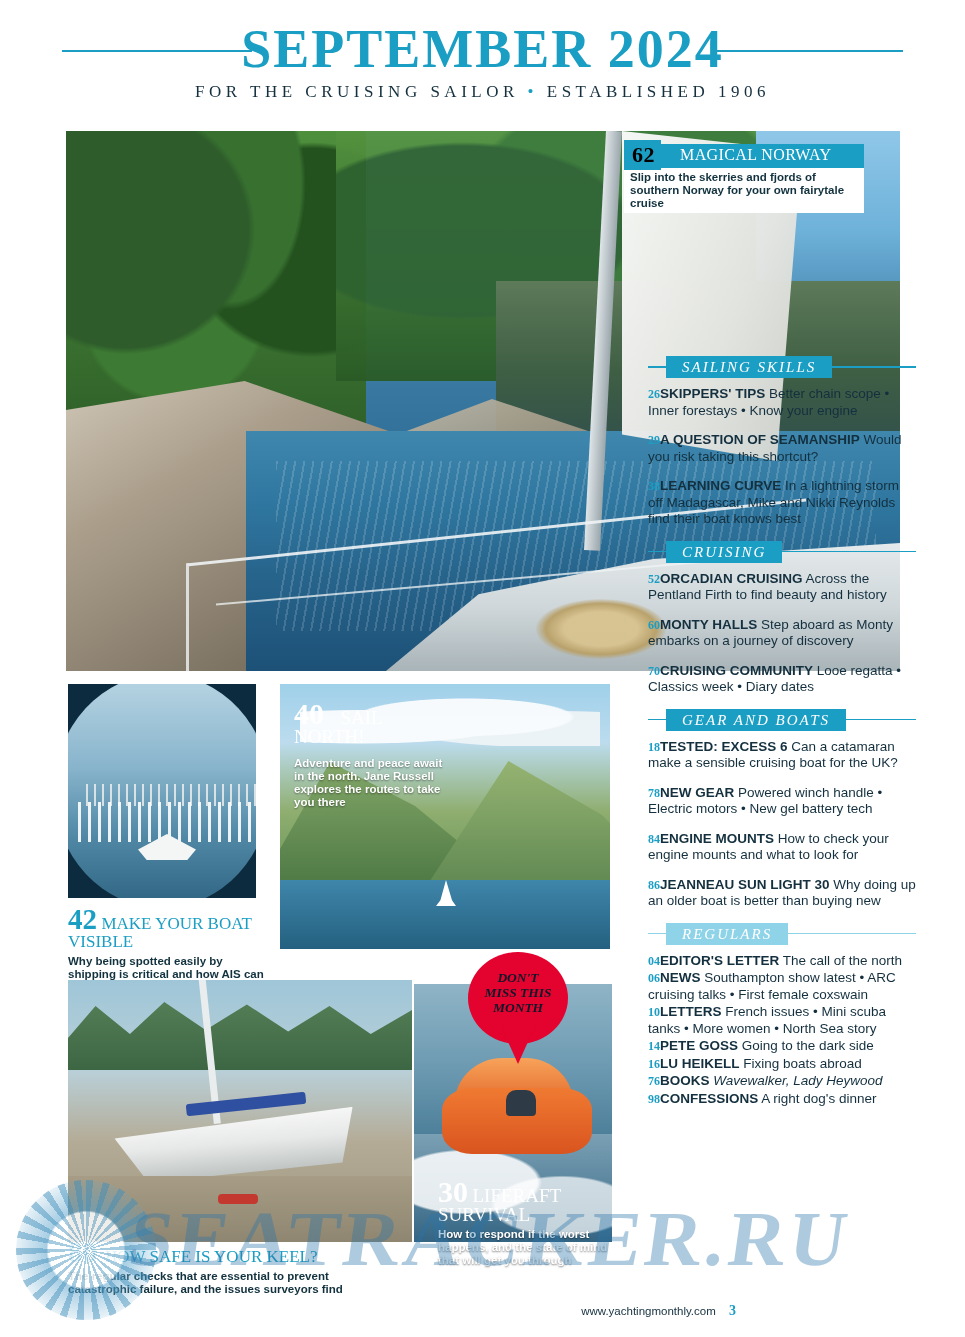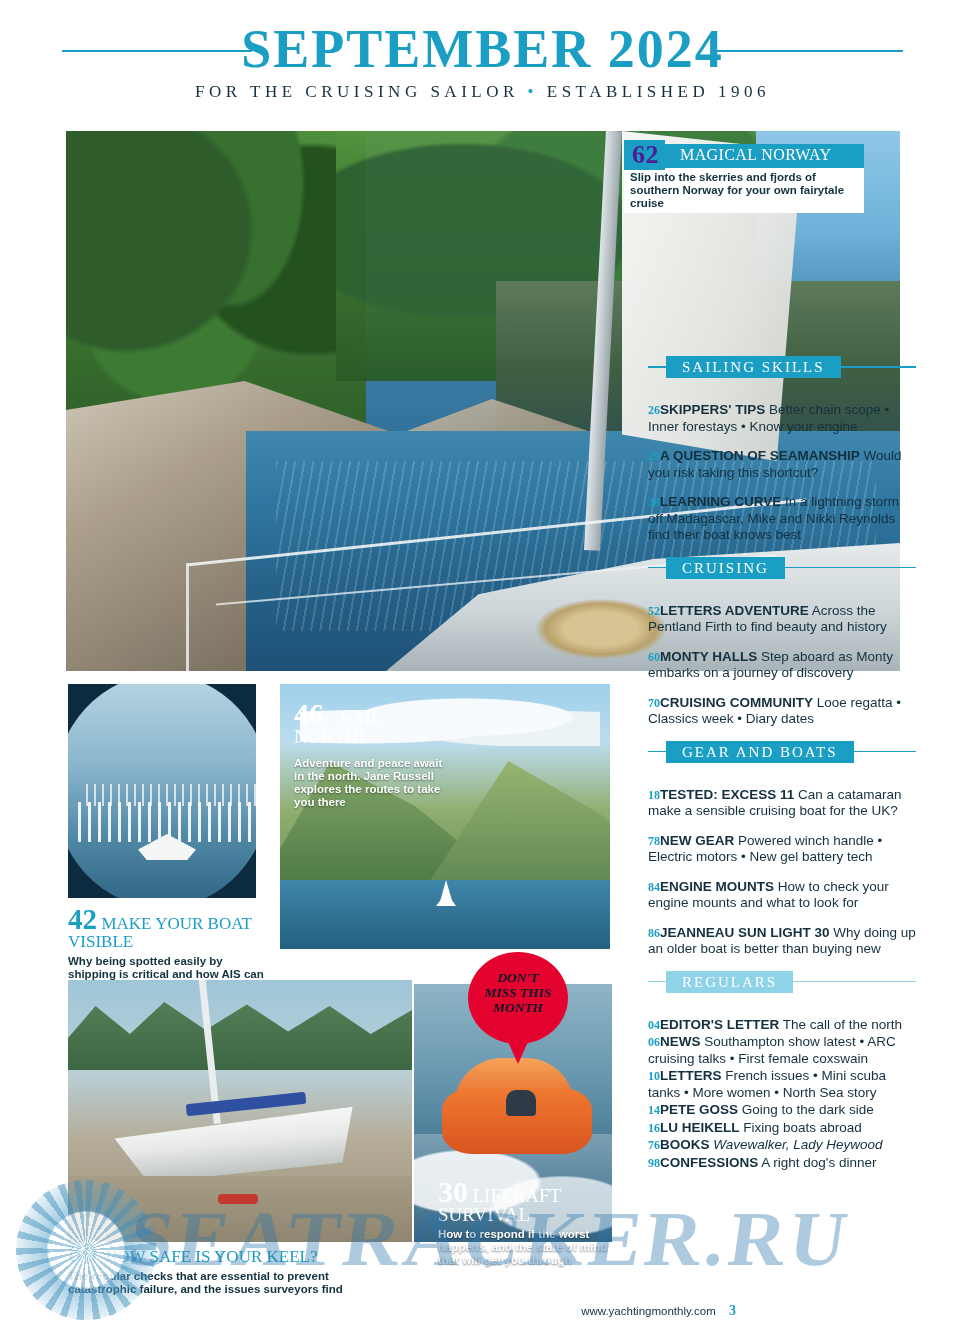--- a/index.html
+++ b/index.html
@@ -120,21 +120,21 @@
   }
   .co-head {
     background:#1b9ec4; color:#ffffff;
     font-family:"Liberation Serif", serif;
     font-size:16px; letter-spacing:.4px; padding:2px 6px 3px 56px;
     position:relative; height:24px; white-space:nowrap;
   }
   .co-num {
     position:absolute; left:0; top:-4px;
     font-family:"Liberation Serif", serif; font-weight:bold;
-    font-size:26px; color:#4c1d95;
+    font-size:22px; color:#000000;
     background:#1b9ec4; padding:0 6px 0 8px; line-height:30px;
   }
   .co-body {
     background:#ffffff; color:#12323f; font-size:11.5px; font-weight:bold;
     line-height:13px; padding:3px 6px;
   }
 
   
   .img-binoc {
     position:absolute; left:68px; top:684px; width:188px; height:214px;
@@ -316,21 +316,21 @@
   }
   .pin .txt {
     position:absolute; left:0; top:18px; width:100px; text-align:center;
     font-family:"Liberation Serif", serif; font-style:italic; font-weight:bold;
     font-size:13.5px; line-height:15px; color:#0f172a;
   }
 
   
   .toc { position:absolute; left:648px; top:356px; width:268px; }
   .sec-head {
-    position:relative; height:22px; margin-bottom:24px;
+    position:relative; height:22px; margin-bottom:8px;font-style:italic;
   }
   .sec-head .bar {
     position:absolute; left:0; top:10px; width:268px; height:1.5px; background:#1b9ec4;
   }
   .sec-head .lbl {
     position:absolute; left:18px; top:0; height:22px; line-height:22px;
     background:#1b9ec4; color:#ffffff;
     font-family:"Liberation Serif", serif; font-size:15px; letter-spacing:2px;
     padding:0 16px; white-space:nowrap;
   }
@@ -456,21 +456,21 @@
   <div class="img-hills">
     <div class="cloud"></div>
     <div class="hillA"></div>
     <div class="hillB"></div>
     <div class="sea"></div>
     <div class="yacht"></div>
   </div>
 
   <div class="callout-46">
     <div>
-      <span class="big">46</span>
+      <span class="big">40</span>
       <span class="ttl">SAIL NORTH!</span>
     </div>
     <div class="bd">Adventure and peace await in the north. Jane Russell explores the routes to take you there</div>
   </div>
 
   <div class="img-liferaft">
     <div class="foam"></div>
     <div class="canopy"></div>
     <div class="raft"></div>
     <div class="person"></div>
@@ -508,35 +508,35 @@
     </div>
     <div class="entry">
       <span class="pg">38</span><span class="ttl">LEARNING CURVE</span><span class="txt"> In a lightning storm off Madagascar, Mike and Nikki Reynolds find their boat knows best</span>
     </div>
 
     <div class="sec-head">
       <div class="bar"></div>
       <div class="lbl">CRUISING</div>
     </div>
     <div class="entry">
-      <span class="pg">52</span><span class="ttl">LETTERS ADVENTURE</span><span class="txt"> Across the Pentland Firth to find beauty and history</span>
+      <span class="pg">52</span><span class="ttl">ORCADIAN CRUISING</span><span class="txt"> Across the Pentland Firth to find beauty and history</span>
     </div>
     <div class="entry">
       <span class="pg">60</span><span class="ttl">MONTY HALLS</span><span class="txt"> Step aboard as Monty embarks on a journey of discovery</span>
     </div>
     <div class="entry">
       <span class="pg">70</span><span class="ttl">CRUISING COMMUNITY</span><span class="txt">  Looe regatta • Classics week • Diary dates</span>
     </div>
 
     <div class="sec-head">
       <div class="bar"></div>
       <div class="lbl">GEAR AND BOATS</div>
     </div>
     <div class="entry">
-      <span class="pg">18</span><span class="ttl">TESTED: EXCESS 11</span><span class="txt">  Can a catamaran make a sensible cruising boat for the UK?</span>
+      <span class="pg">18</span><span class="ttl">TESTED: EXCESS 6</span><span class="txt">  Can a catamaran make a sensible cruising boat for the UK?</span>
     </div>
     <div class="entry">
       <span class="pg">78</span><span class="ttl">NEW GEAR</span><span class="txt"> Powered winch handle • Electric motors • New gel battery tech</span>
     </div>
     <div class="entry">
       <span class="pg">84</span><span class="ttl">ENGINE MOUNTS</span><span class="txt"> How to check your engine mounts and what to look for</span>
     </div>
     <div class="entry">
       <span class="pg">86</span><span class="ttl">JEANNEAU SUN LIGHT 30</span><span class="txt"> Why doing up an older boat is better than buying new</span>
     </div>

